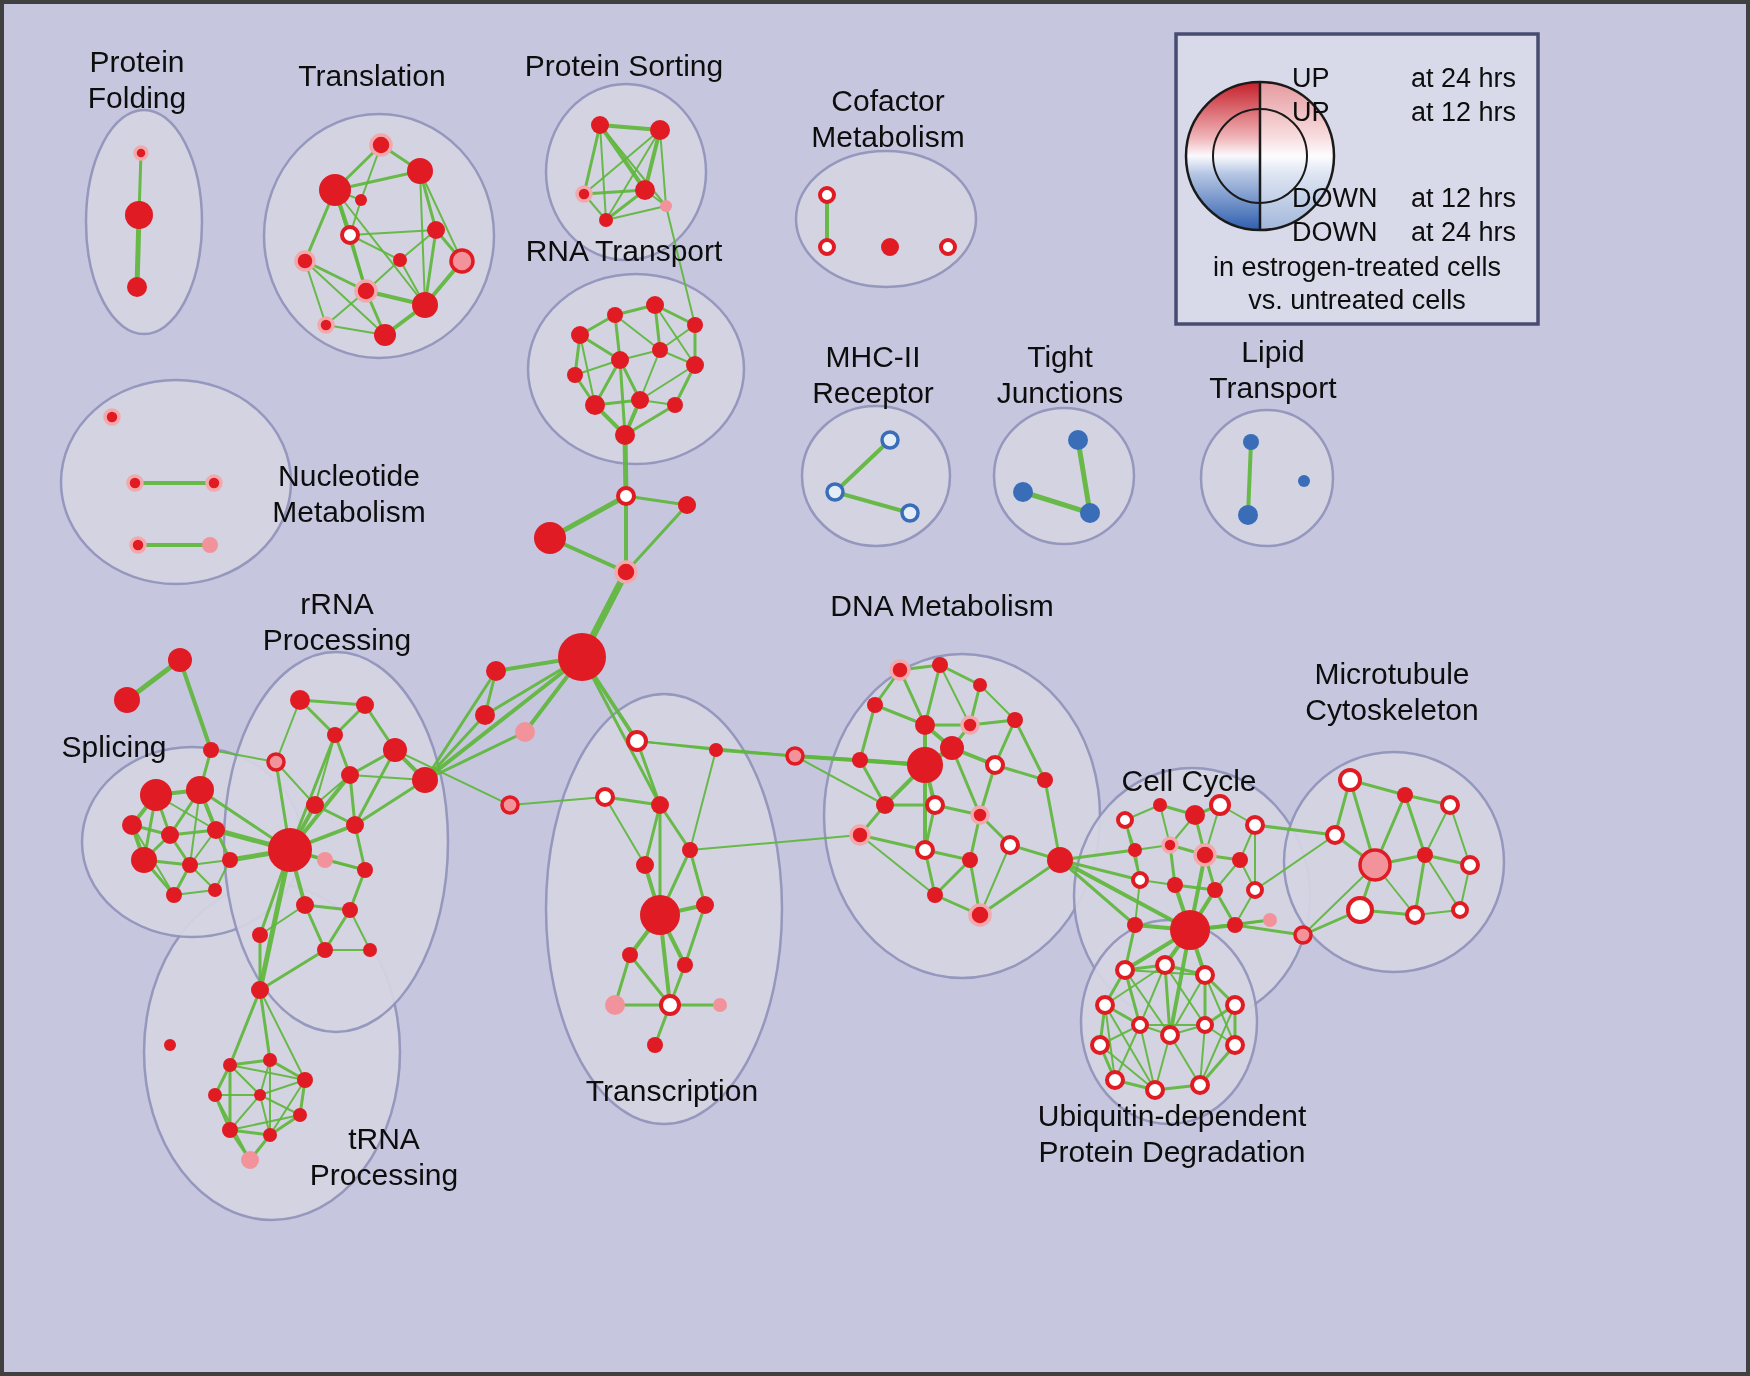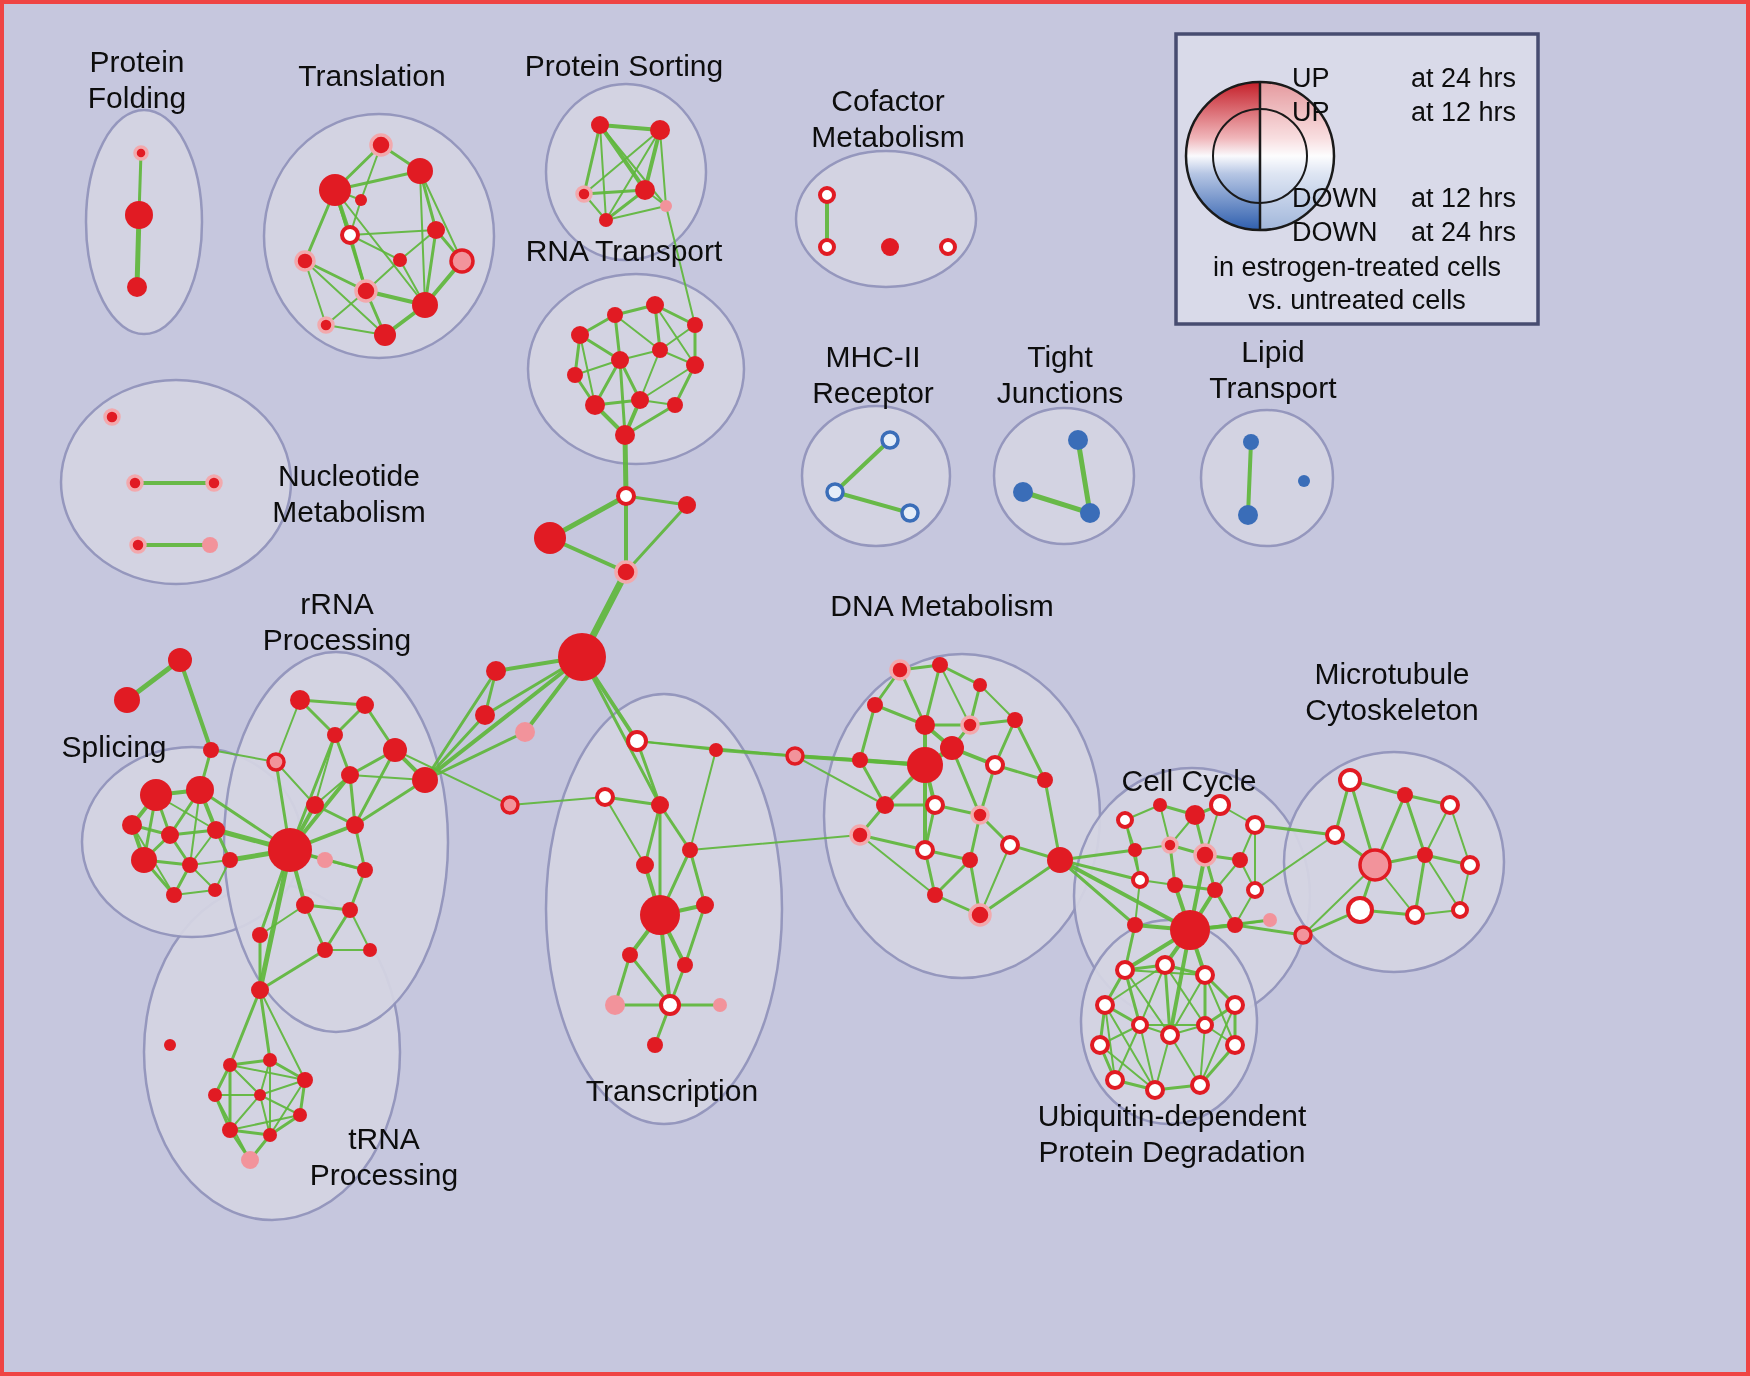--- a/index.html
+++ b/index.html
@@ -2,21 +2,21 @@
 <html><head>
 <meta charset="utf-8">
 <style>
   html, body { margin: 0; padding: 0; background: #ffffff; }
   .figure {
     position: relative;
     width: 1750px;
     height: 1376px;
     box-sizing: border-box;
     background: #c6c7de;
-    border: 4px solid #ef4444;
+    border: 4px solid #404040;
     overflow: hidden;
   }
   svg { position: absolute; left: 0; top: 0; }
   .cluster-label {
     font-family: "Liberation Sans", sans-serif;
     font-size: 30px;
     fill: #0d0d0d;
   }
   .legend-text {
     font-family: "Liberation Sans", sans-serif;

